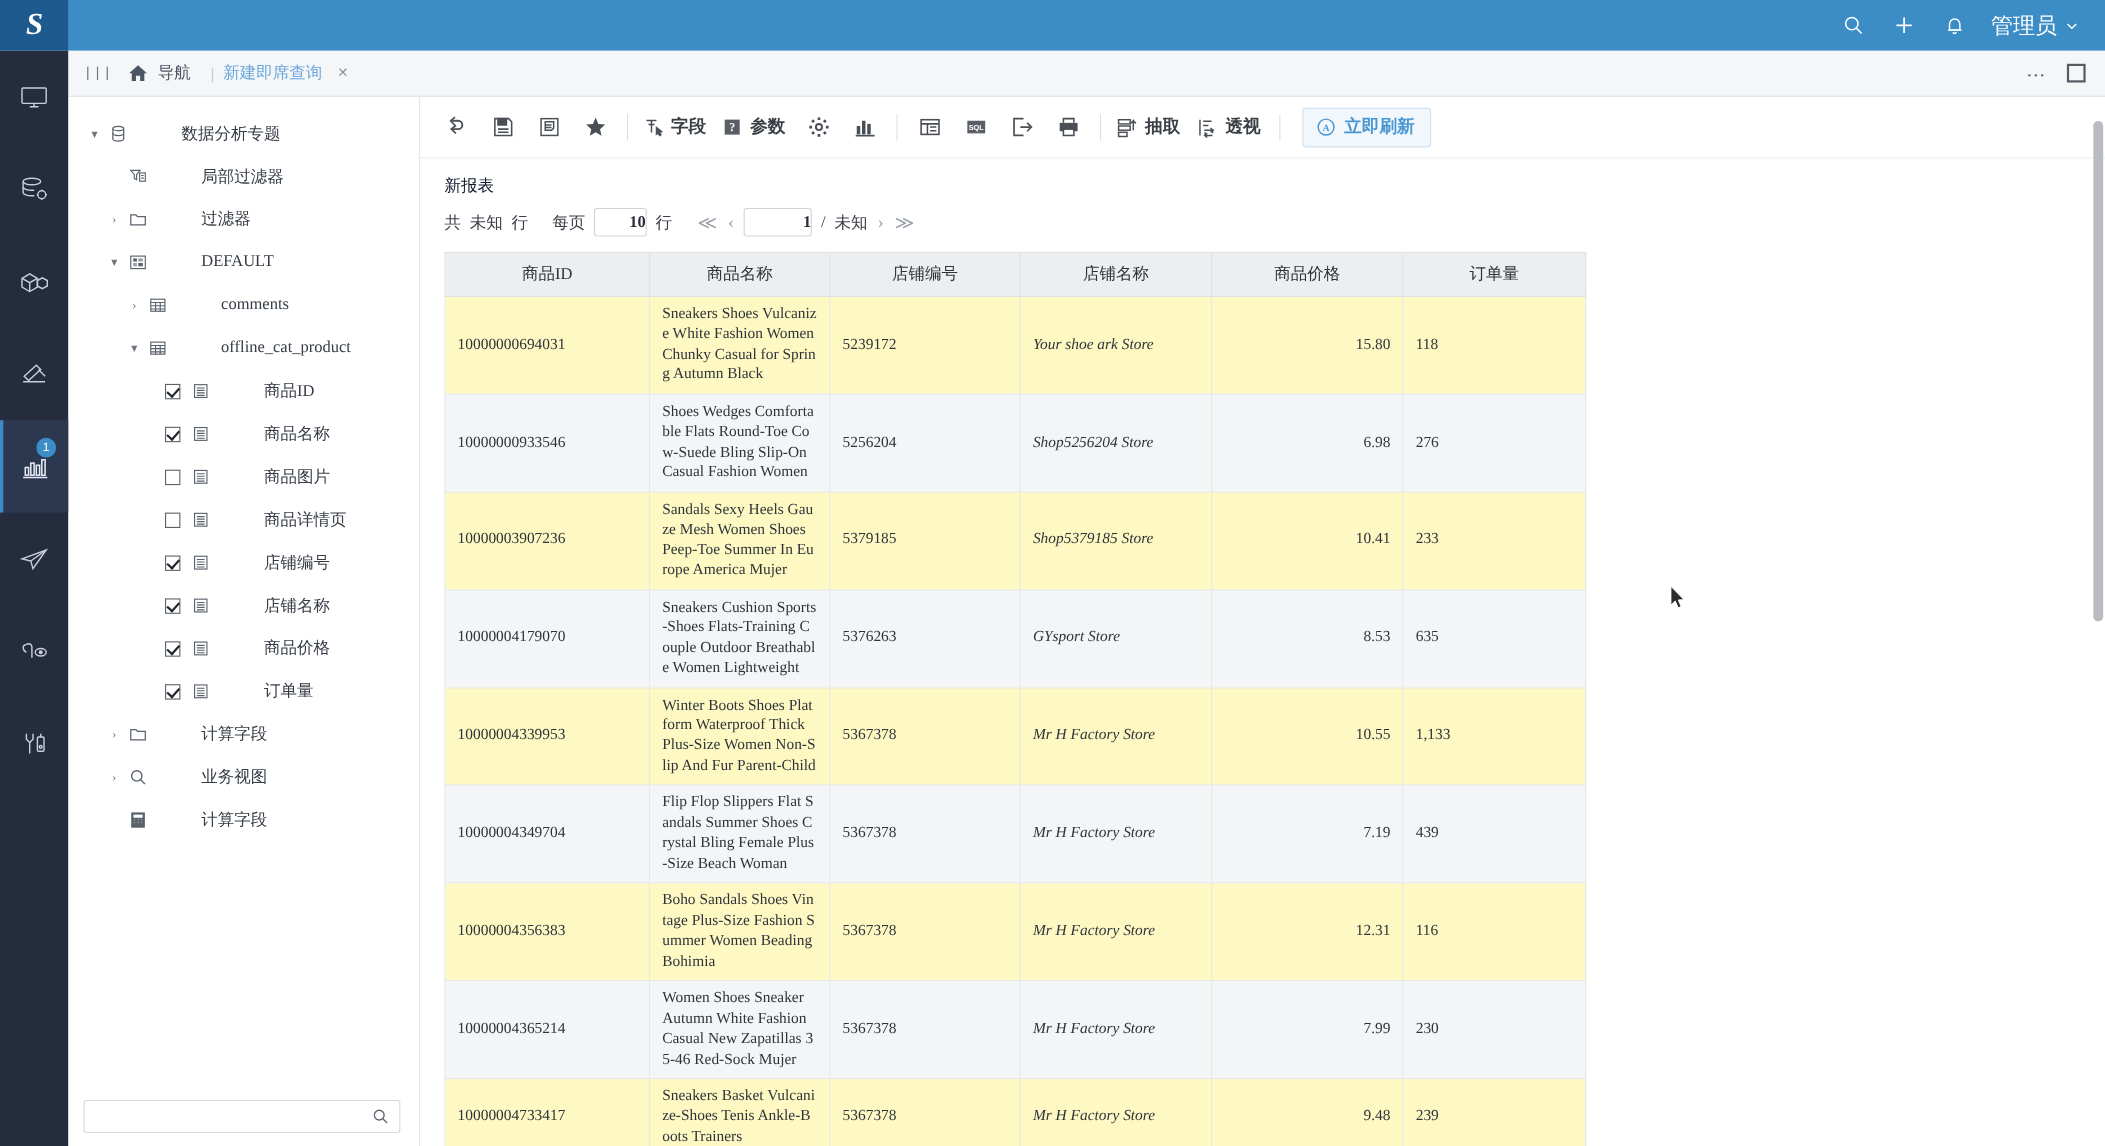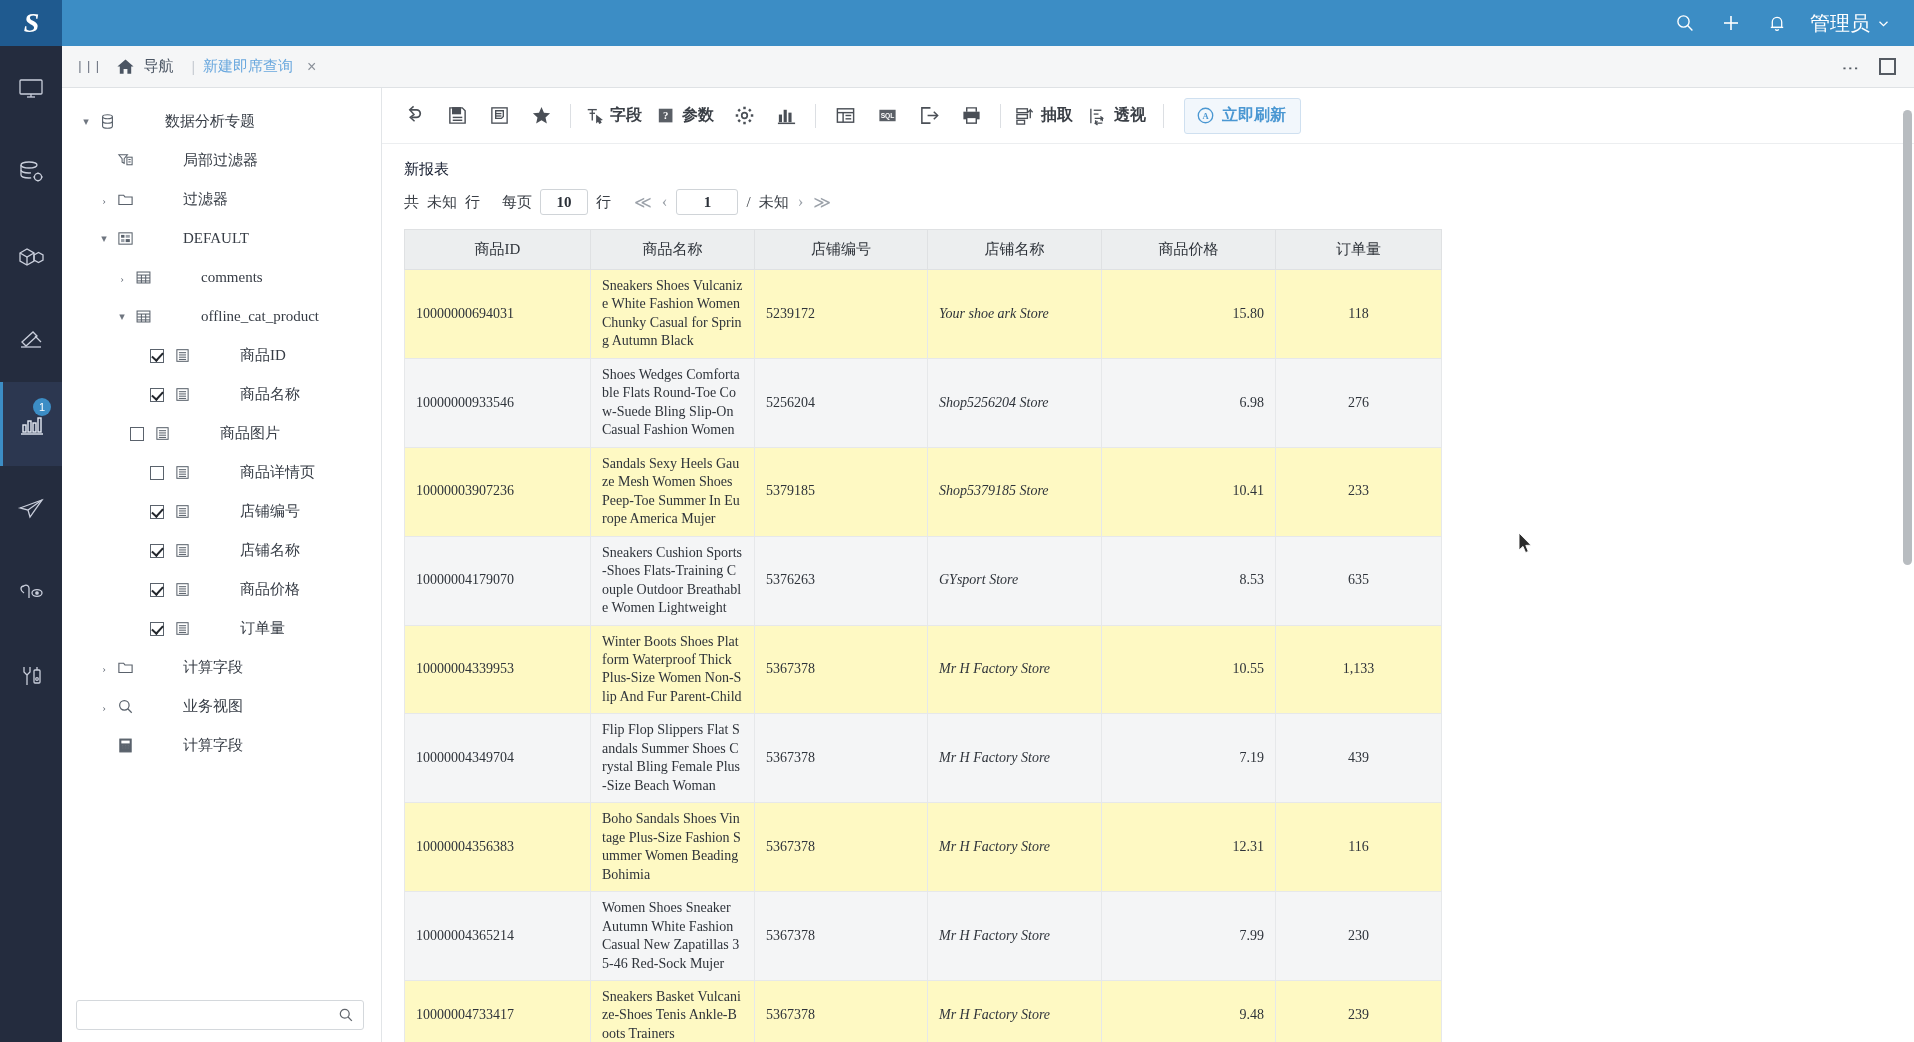--- a/index.html
+++ b/index.html
@@ -214,21 +214,21 @@
     font-size: 15px; color: #0f172a;
     font-family: "Liberation Serif", serif;
   }
   .pager {
     display: flex; align-items: center; gap: 8px;
     padding: 10px 0 0 22px;
     font-size: 15px; color: #3a3f46;
     font-family: "Liberation Serif", serif;
   }
   .pager input {
-    width: 48px; height: 26px; text-align: center;
+    width: 48px; height: 26px; text-align: right;
     border: 1px solid #d0d4d8; border-radius: 3px;
     font-size: 15px; color: #2b3038; outline: none;
     font-family: "Liberation Serif", serif; font-weight: bold;
     background: #fff;
   }
   .pager input.pgnum { width: 62px; }
   .pg-arrow { color: #9ba1a9; cursor: pointer; font-size: 17px; padding: 0 1px; }
 
   
   .tablewrap {
@@ -255,21 +255,21 @@
     vertical-align: middle;
     line-height: 1.32;
   }
   table.grid tr.odd td { background: #fef9c3; }
   table.grid tr.even td { background: #f4f5f6; }
   td.c-id { text-align: left; }
   td.c-name { text-align: left; word-break: break-all; padding-left: 13px; }
   td.c-shopid { text-align: left; }
   td.c-shopname { text-align: left; font-style: italic; }
   td.c-price { text-align: right; padding-right: 14px; }
-  td.c-orders { text-align: center; padding-right: 14px; margin-top: 39px; }
+  td.c-orders { text-align: left; padding-right: 14px; margin-top: 39px; }
 
   
   .cursor {
     position: absolute; left: 1519px; top: 533px;
     width: 14px; height: 21px; z-index: 40; pointer-events: none;
   }
 
   
   .vscroll {
     position: absolute; right: 2px; top: 110px;
@@ -500,21 +500,21 @@
           <svg width="15" height="15" viewBox="0 0 16 16" fill="none" stroke="#5a626c" stroke-width="1.1">
             <rect x="2" y="1.8" width="12" height="12.4"></rect>
             <line x1="4.2" y1="5" x2="11.8" y2="5"></line>
             <line x1="4.2" y1="7.4" x2="11.8" y2="7.4"></line>
             <line x1="4.2" y1="9.8" x2="11.8" y2="9.8"></line>
             <line x1="4.2" y1="12.2" x2="11.8" y2="12.2"></line>
           </svg>
         </span>
         <span class="tlabel">商品名称</span>
       </div>
-      <div class="tnode" style="padding-left: 48px;">
+      <div class="tnode" style="padding-left: 68px;">
         <span class="tw"></span>
         <span class="tcb"></span>
         <span class="ticon">
           <svg width="15" height="15" viewBox="0 0 16 16" fill="none" stroke="#5a626c" stroke-width="1.1">
             <rect x="2" y="1.8" width="12" height="12.4"></rect>
             <line x1="4.2" y1="5" x2="11.8" y2="5"></line>
             <line x1="4.2" y1="7.4" x2="11.8" y2="7.4"></line>
             <line x1="4.2" y1="9.8" x2="11.8" y2="9.8"></line>
             <line x1="4.2" y1="12.2" x2="11.8" y2="12.2"></line>
           </svg>

